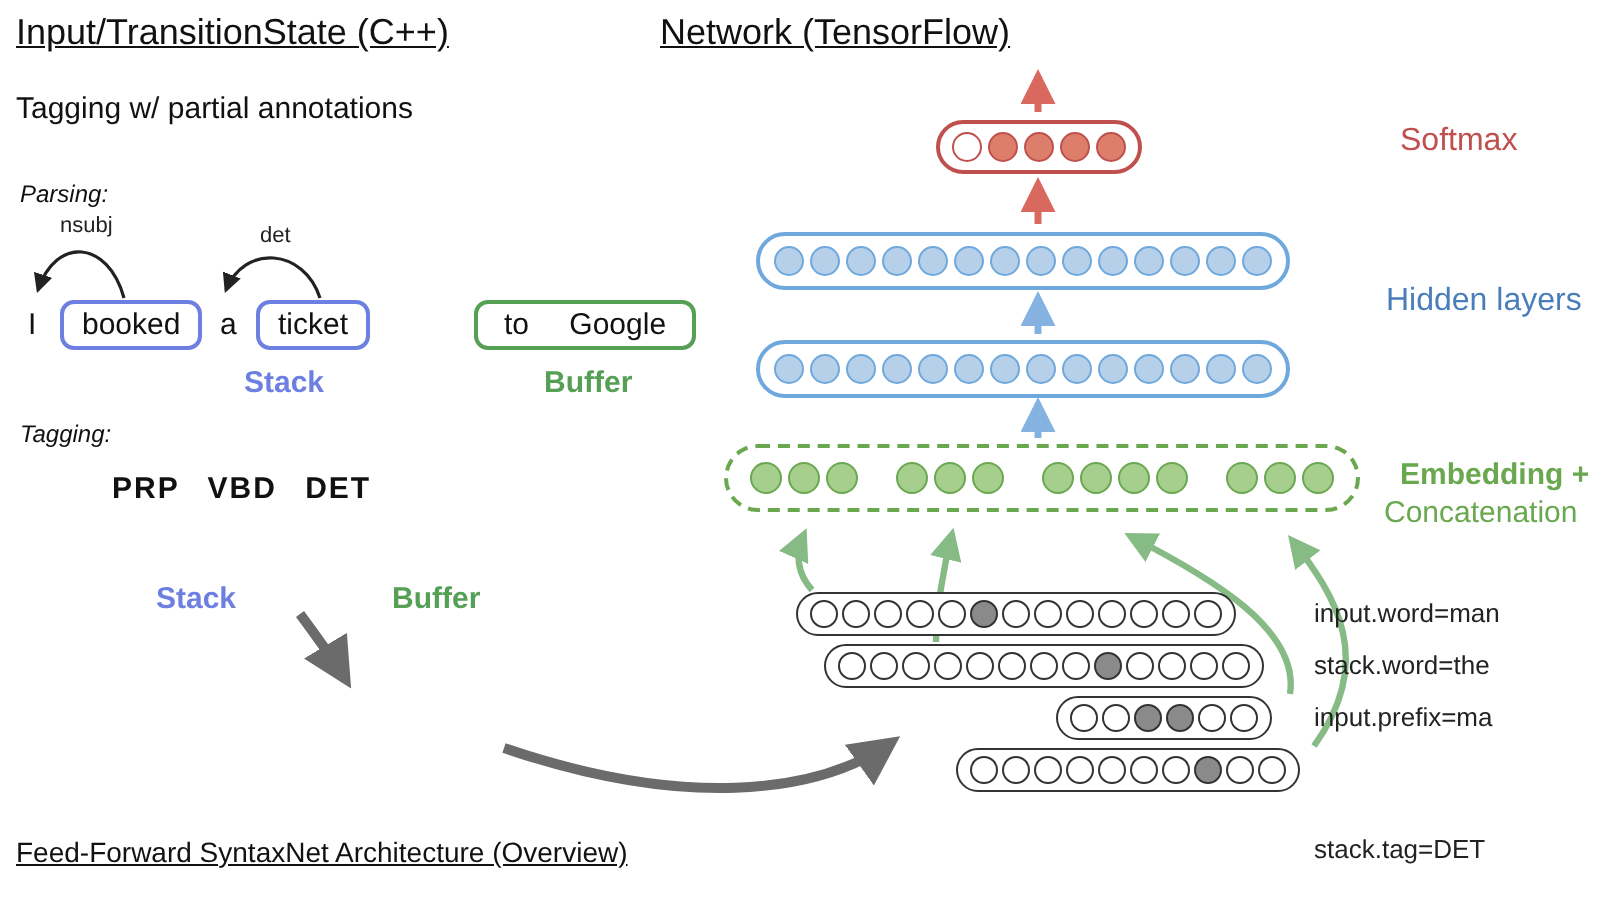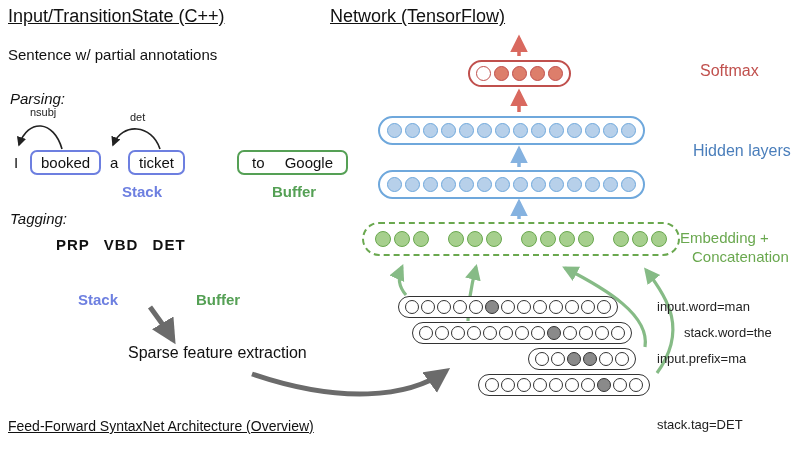--- a/index.html
+++ b/index.html
@@ -3,21 +3,21 @@
 <meta charset="utf-8">
 <style>
   html,body{margin:0;padding:0;background:#fff;}
   #canvas{
     position:relative;width:800px;height:450px;background:#fff;overflow:hidden;
     font-family:"Liberation Sans", sans-serif;color:#111;
   }
   .abs{position:absolute;}
   .title{font-size:18px;text-decoration:underline;font-weight:500;}
   .subtitle{font-size:15px;}
-  .section-label{font-size:15px;font-style:italic;}
+  .section-label{font-size:12px;font-style:italic;}
   .word{font-size:15px;}
   .wbox{font-size:15px;padding:2px 9px;border-radius:7px;background:#fff;white-space:nowrap;}
   .wbox.blue{border:2px solid var(--stack-blue);}
   .wbox.green{border:2px solid var(--buffer-green);}
   .role{font-size:15px;font-weight:600;}
   .role.blue{color:var(--stack-blue);}
   .role.green{color:var(--buffer-green);}
   .pos-tags{font-size:15px;font-weight:700;word-spacing:9px;letter-spacing:1px;}
   .sparse{font-size:16px;}
   .footer{font-size:14px;text-decoration:underline;font-weight:500;}
@@ -92,37 +92,36 @@
     <path d="M 657,373 C 688,330 668,298 646,270" class="arrow-green" marker-end="url(#mGreen)"></path>
 
     <path d="M 519,219 L 519,202" class="arrow-blue" marker-end="url(#mBlue)"></path>
     <path d="M 519,167 L 519,149" class="arrow-blue" marker-end="url(#mBlue)"></path>
     <path d="M 519,112 L 519,92" class="arrow-red" marker-end="url(#mRed)"></path>
     <path d="M 519,56 L 519,38" class="arrow-red" marker-end="url(#mRed)"></path>
   </svg>
 
   <div class="abs title" style="left:8px;top:6px;">Input/TransitionState (C++)</div>
   <div class="abs title" style="left:330px;top:6px;">Network (TensorFlow)</div>
-  <div class="abs subtitle" style="left:8px;top:46px;">Sentence w/ partial annotations</div>
+  <div class="abs subtitle" style="left:8px;top:46px;">Tagging w/ partial annotations</div>
 
   <div class="abs section-label" style="left:10px;top:90px;">Parsing:</div>
   <div class="abs word" style="left:14px;top:154px;">I</div>
   <div class="abs wbox blue" style="left:30px;top:150px;">booked</div>
   <div class="abs word" style="left:110px;top:154px;">a</div>
   <div class="abs wbox blue" style="left:128px;top:150px;">ticket</div>
   <div class="abs wbox green" style="left:237px;top:150px;word-spacing:16px;padding:2px 13px;">to Google</div>
   <div class="abs role blue" style="left:122px;top:183px;">Stack</div>
   <div class="abs role green" style="left:272px;top:183px;">Buffer</div>
 
   <div class="abs section-label" style="left:10px;top:210px;">Tagging:</div>
   <div class="abs pos-tags" style="left:56px;top:236px;">PRP VBD DET</div>
   <div class="abs role blue" style="left:78px;top:291px;">Stack</div>
   <div class="abs role green" style="left:196px;top:291px;">Buffer</div>
 
-  <div class="abs sparse" style="left:128px;top:344px;">Sparse feature extraction</div>
 
   <div class="abs layer-box softmax-box" style="left:468px;top:60px;">
       <span class="circle soft open"></span>
       <span class="circle soft"></span>
       <span class="circle soft"></span>
       <span class="circle soft"></span>
       <span class="circle soft"></span>
     </div>
   <div class="abs layer-box hidden-box" style="left:378px;top:116px;">
       <span class="circle hid"></span>
@@ -225,23 +224,23 @@
       <span class="circle feat"></span>
       <span class="circle feat"></span>
       <span class="circle feat"></span>
       <span class="circle feat"></span>
       <span class="circle feat gray"></span>
       <span class="circle feat"></span>
       <span class="circle feat"></span>
     </div>
 
   <div class="abs feat-label" style="left:657px;top:299px;">input.word=man</div>
-  <div class="abs feat-label" style="left:657px;top:325px;margin-left:27px;">stack.word=the</div>
+  <div class="abs feat-label" style="left:657px;top:325px;">stack.word=the</div>
   <div class="abs feat-label" style="left:657px;top:351px;">input.prefix=ma</div>
   <div class="abs feat-label" style="left:657px;top:377px;margin-top:40px;">stack.tag=DET</div>
 
   <div class="abs net-label red" style="left:700px;top:62px;">Softmax</div>
   <div class="abs net-label blue" style="left:693px;top:142px;">Hidden layers</div>
-  <div class="abs net-label green" style="left:680px;top:228px;">Embedding +</div>
+  <div class="abs net-label green" style="left:700px;top:228px;font-weight:bold;">Embedding +</div>
   <div class="abs net-label green" style="left:692px;top:247px;">Concatenation</div>
 
   <div class="abs footer" style="left:8px;top:418px;">Feed-Forward SyntaxNet Architecture (Overview)</div>
 </div>
 
 </body></html>

